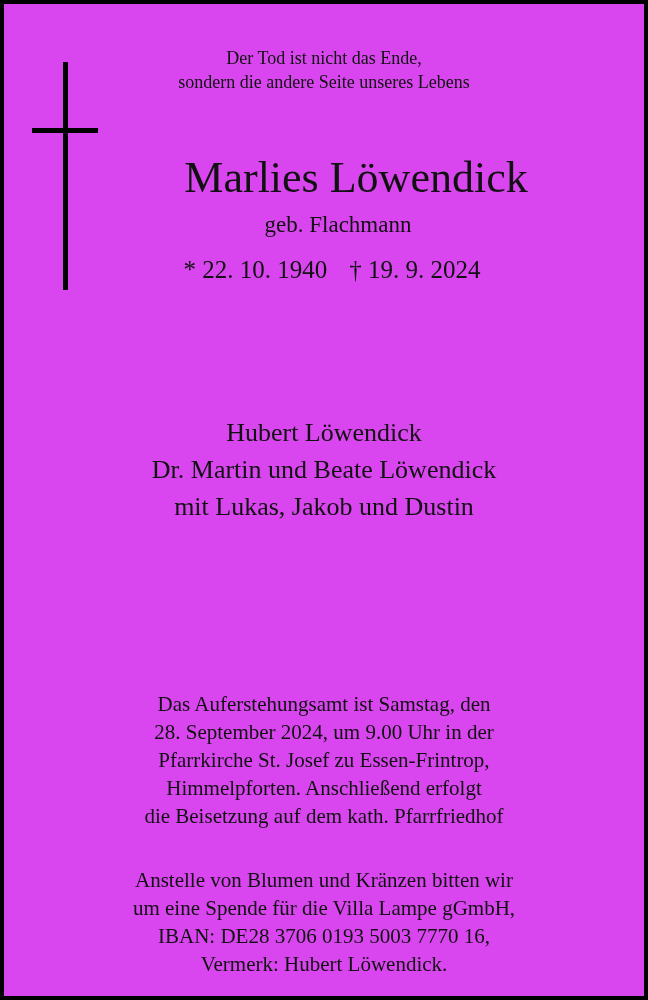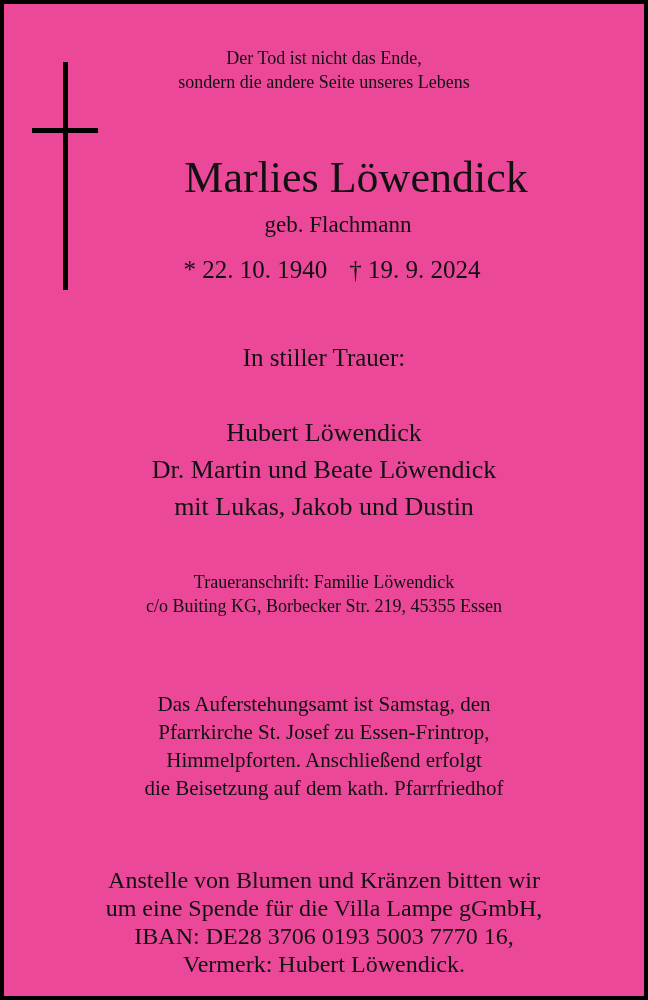--- a/index.html
+++ b/index.html
@@ -12,21 +12,21 @@
       height: 1000px;
       position: relative;
       overflow: hidden;
     }
     .frame {
       position: absolute;
       left: 4px;
       top: 4px;
       width: 640px;
       height: 992px;
-      background: #ec4899;
+      background: #d946ef;
       font-family: "DejaVu Serif", "Liberation Serif", serif;
       color: #111111;
     }
     .cross-vertical {
       position: absolute;
       left: 59px;
       top: 58px;
       width: 5px;
       height: 228px;
       background: #000000;
@@ -95,21 +95,21 @@
       font-family: "Liberation Serif", serif;
     }
     .service {
       top: 686px;
       font-size: 21px;
       line-height: 28px;
       font-family: "Liberation Serif", serif;
     }
     .donation {
       top: 862px;
-      font-size: 24px;
+      font-size: 21px;
       line-height: 28px;
       font-family: "Liberation Serif", serif;
     }
     .line { display: block; }
   </style>
 </head>
 <body>
 
 <div class="frame">
 
@@ -124,35 +124,31 @@
   </div>
 
   <div class="block name">Marlies Löwendick</div>
 
   <div class="block maiden">geb. Flachmann</div>
 
   <div class="block dates">
     <span>* 22. 10. 1940</span><span class="gap"></span><span>† 19. 9. 2024</span>
   </div>
 
-  <div class="block intro">In stiller Trauer:</div>
 
   <div class="block mourners">
     <div>Hubert Löwendick</div>
     <div>Dr. Martin und Beate Löwendick</div>
     <div>mit Lukas, Jakob und Dustin</div>
   </div>
 
-  <div class="block address">
-    <span class="line">Traueranschrift: Familie Löwendick</span>
-    <span class="line">c/o Buiting KG, Borbecker Str. 219, 45355 Essen</span>
-  </div>
 
   <div class="block service">
     <span class="line">Das Auferstehungsamt ist Samstag, den</span>
+    <span class="line">28. September 2024, um 9.00 Uhr in der</span>
     <span class="line">Pfarrkirche St. Josef zu Essen-Frintrop,</span>
     <span class="line">Himmelpforten. Anschließend erfolgt</span>
     <span class="line">die Beisetzung auf dem kath. Pfarrfriedhof</span>
   </div>
 
   <div class="block donation">
     <span class="line">Anstelle von Blumen und Kränzen bitten wir</span>
     <span class="line">um eine Spende für die Villa Lampe gGmbH,</span>
     <span class="line">IBAN: DE28 3706 0193 5003 7770 16,</span>
     <span class="line">Vermerk: Hubert Löwendick.</span>

